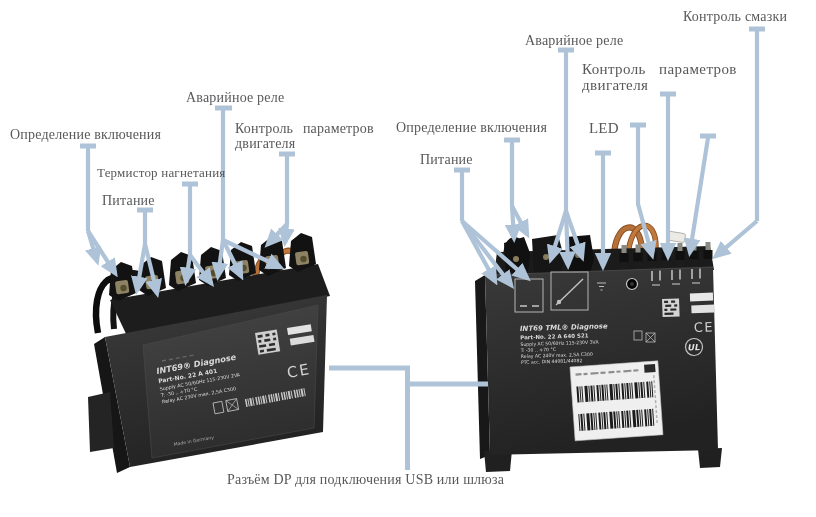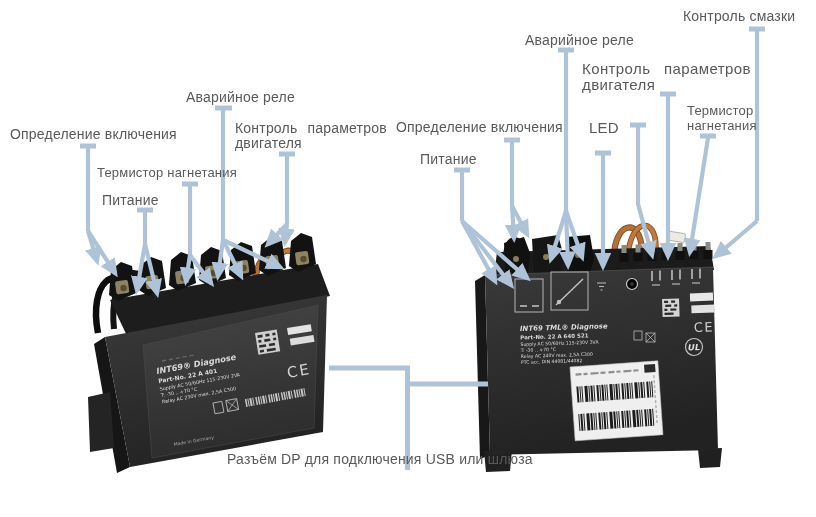--- a/index.html
+++ b/index.html
@@ -2,21 +2,21 @@
 <html><head>
 <meta charset="utf-8">
 <style>
   html,body{margin:0;padding:0;background:#fff;}
   .canvas{
     position:relative;width:816px;height:517px;overflow:hidden;
     background:#ffffff;font-family:"Liberation Sans",sans-serif;
   }
   .lbl{
     position:absolute;color:#58595b;font-size:14px;line-height:15px;
-    white-space:pre-line;letter-spacing:.2px;
+    white-space:pre-line;letter-spacing:.2px;font-family:Liberation Serif, serif;
   }
   .f13{font-size:13px;line-height:14.5px;}
   .f15{font-size:15px;line-height:16px;}
   .ws-l{word-spacing:6px;}
   .ws-r{word-spacing:9px;letter-spacing:.4px;}
   svg{position:absolute;display:block;}
   .ln{stroke:#aec3d7;stroke-width:4.2;fill:none;stroke-linecap:butt;}
   .tb{stroke:#aec3d7;stroke-width:5;fill:none;}
   .dp{stroke:#aec3d7;stroke-width:5;fill:none;stroke-linejoin:miter;}
   .npl{fill:#d9d9d9;font-family:"DejaVu Sans",sans-serif;}
@@ -291,24 +291,22 @@
     </g>
   </svg>
 
   <div class="lbl" style="left:10px;top:127px">Определение включения</div>
   <div class="lbl f13" style="left:97px;top:166px">Термистор нагнетания</div>
   <div class="lbl" style="left:102px;top:193px">Питание</div>
   <div class="lbl" style="left:186px;top:90px">Аварийное реле</div>
   <div class="lbl ws-l" style="left:235px;top:121px">Контроль параметров
 двигателя</div>
 
-  <div class="lbl" style="left:227px;top:452px">Разъём DP для подключения USB или шлюза</div>
+  <div class="lbl" style="left:227px;top:472px">Разъём DP для подключения USB или шлюза</div>
 
   <div class="lbl" style="left:683px;top:9px">Контроль смазки</div>
   <div class="lbl" style="left:525px;top:33px">Аварийное реле</div>
   <div class="lbl f15 ws-r" style="left:582px;top:61px">Контроль параметров
 двигателя</div>
-  <div class="lbl f13" style="left:687px;top:104px">Термистор
-нагнетания</div>
   <div class="lbl" style="left:396px;top:120px">Определение включения</div>
   <div class="lbl f15" style="left:589px;top:120px">LED</div>
   <div class="lbl" style="left:420px;top:152px">Питание</div>
 </div>
 
 </body></html>

